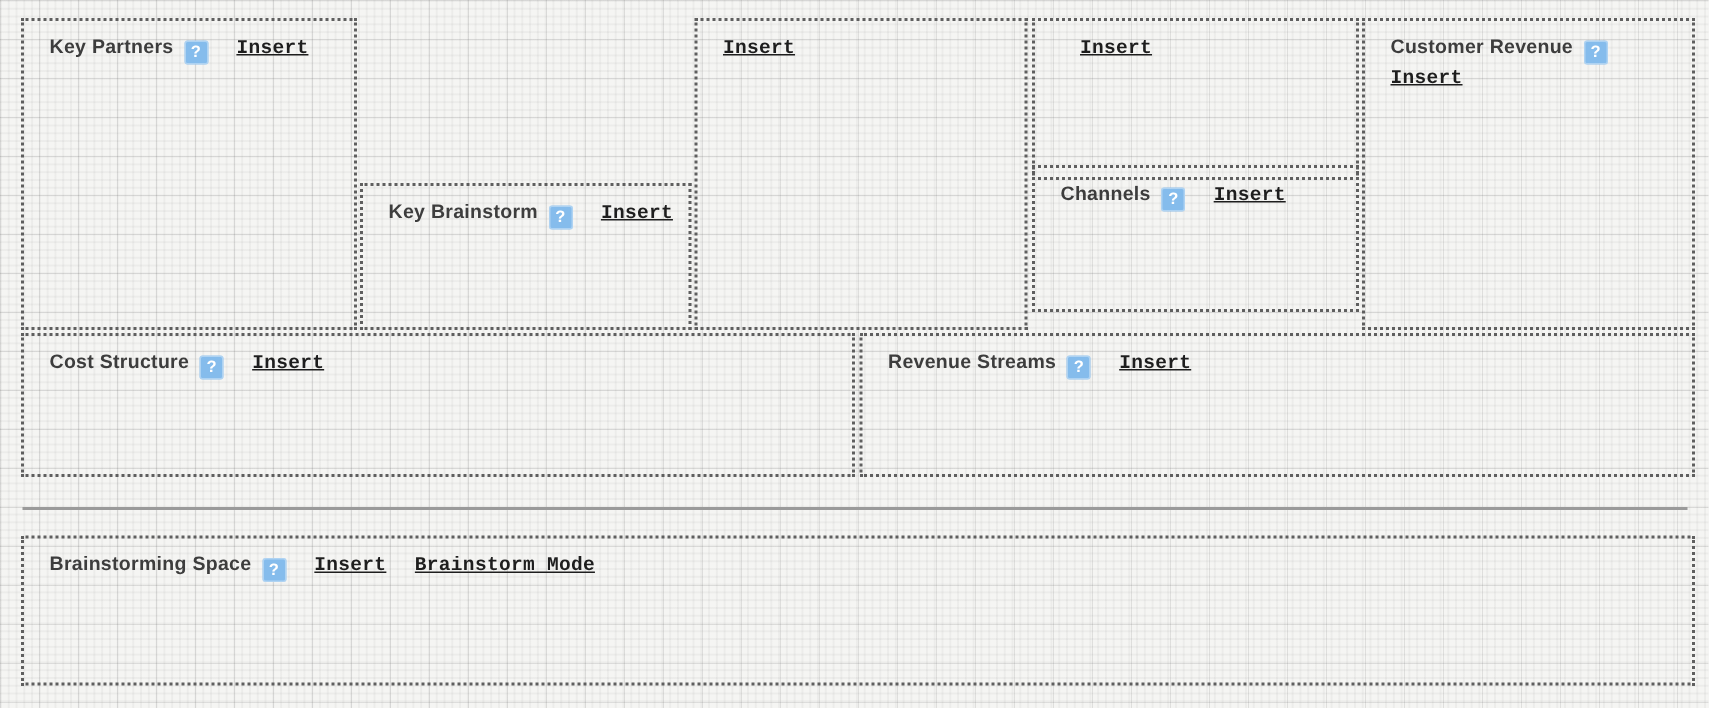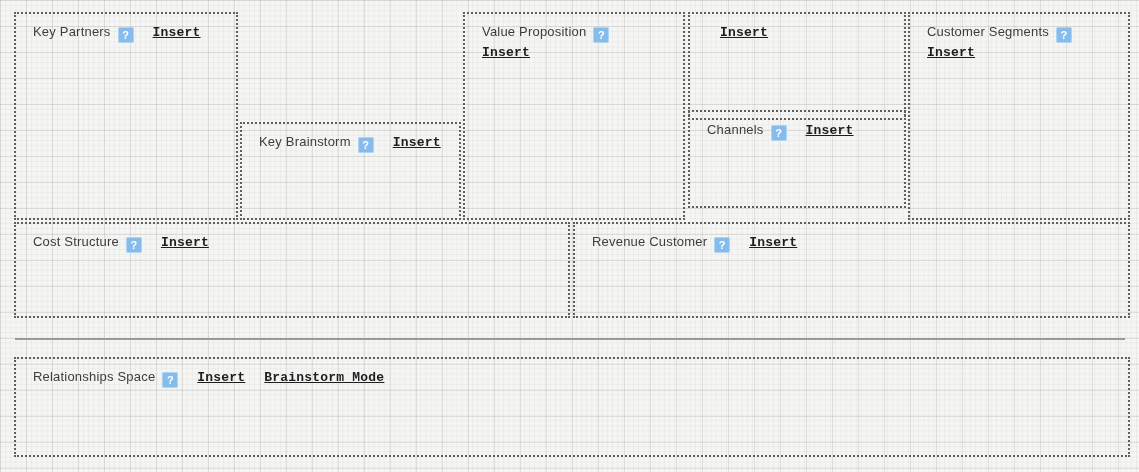--- a/index.html
+++ b/index.html
@@ -20,21 +20,21 @@
     background-size:26px 26px,26px 26px,5.2px 5.2px,5.2px 5.2px;
   }
   .box{
     position:absolute;
     box-sizing:border-box;
     border:2px dotted #5f5f5f;
     padding:9px 10px 0 17px;
   }
   .hdr{white-space:nowrap;line-height:16px;}
   .ttl{
-    font-size:13px;font-weight:normal;color:#3d3d3d;
+    font-size:13px;font-weight:bold;color:#3d3d3d;
     letter-spacing:0.2px;
   }
   .help{
     display:inline-block;width:16px;height:16px;
     background:#85bcec;color:#ffffff;
     font-size:11px;font-weight:bold;line-height:16px;text-align:center;
     border-radius:2px;margin-left:7px;vertical-align:-3px;
     box-shadow:inset 0 0 0 1px rgba(255,255,255,0.35);
     cursor:pointer;
   }
@@ -76,61 +76,58 @@
 
 
   <div class="box pos-key-resources">
     <div class="hdr inline">
       <span class="ttl">Key Brainstorm</span><span class="help">?</span><a class="lnk">Insert</a>
     </div>
   </div>
 
   <div class="box pos-value-proposition">
     <div class="hdr">
-      <span class="ttl">Value Proposition</span><span class="help">?</span>
-    </div>
-    <div class="hdr">
       <a class="lnk block">Insert</a>
     </div>
   </div>
 
   <div class="box pos-customer-relationships indent">
     <div class="hdr">
       <a class="lnk block">Insert</a>
     </div>
   </div>
 
   <div class="box pos-channels">
     <div class="hdr inline">
       <span class="ttl">Channels</span><span class="help">?</span><a class="lnk">Insert</a>
     </div>
   </div>
 
   <div class="box pos-customer-segments">
     <div class="hdr">
-      <span class="ttl">Customer Segments</span><span class="help">?</span>
+      <span class="ttl">Customer Revenue</span><span class="help">?</span>
     </div>
     <div class="hdr">
       <a class="lnk block">Insert</a>
     </div>
   </div>
 
   <div class="box pos-cost-structure">
     <div class="hdr inline">
       <span class="ttl">Cost Structure</span><span class="help">?</span><a class="lnk">Insert</a>
     </div>
   </div>
 
   <div class="box pos-revenue-streams">
     <div class="hdr inline">
-      <span class="ttl">Revenue Customer</span><span class="help">?</span><a class="lnk">Insert</a>
+      <span class="ttl">Revenue Streams</span><span class="help">?</span><a class="lnk">Insert</a>
     </div>
   </div>
 
   <div class="divider"></div>
 
   <div class="box pos-brainstorming">
     <div class="hdr inline">
-      <span class="ttl">Relationships Space</span><span class="help">?</span><a class="lnk">Insert</a><a class="lnk mode-lnk">Brainstorm Mode</a>
+      <span class="ttl">Brainstorming Space</span><span class="help">?</span><a class="lnk">Insert</a><a class="lnk mode-lnk">Brainstorm Mode</a>
     </div>
   </div>
 
 </div>
 
 </body></html>

